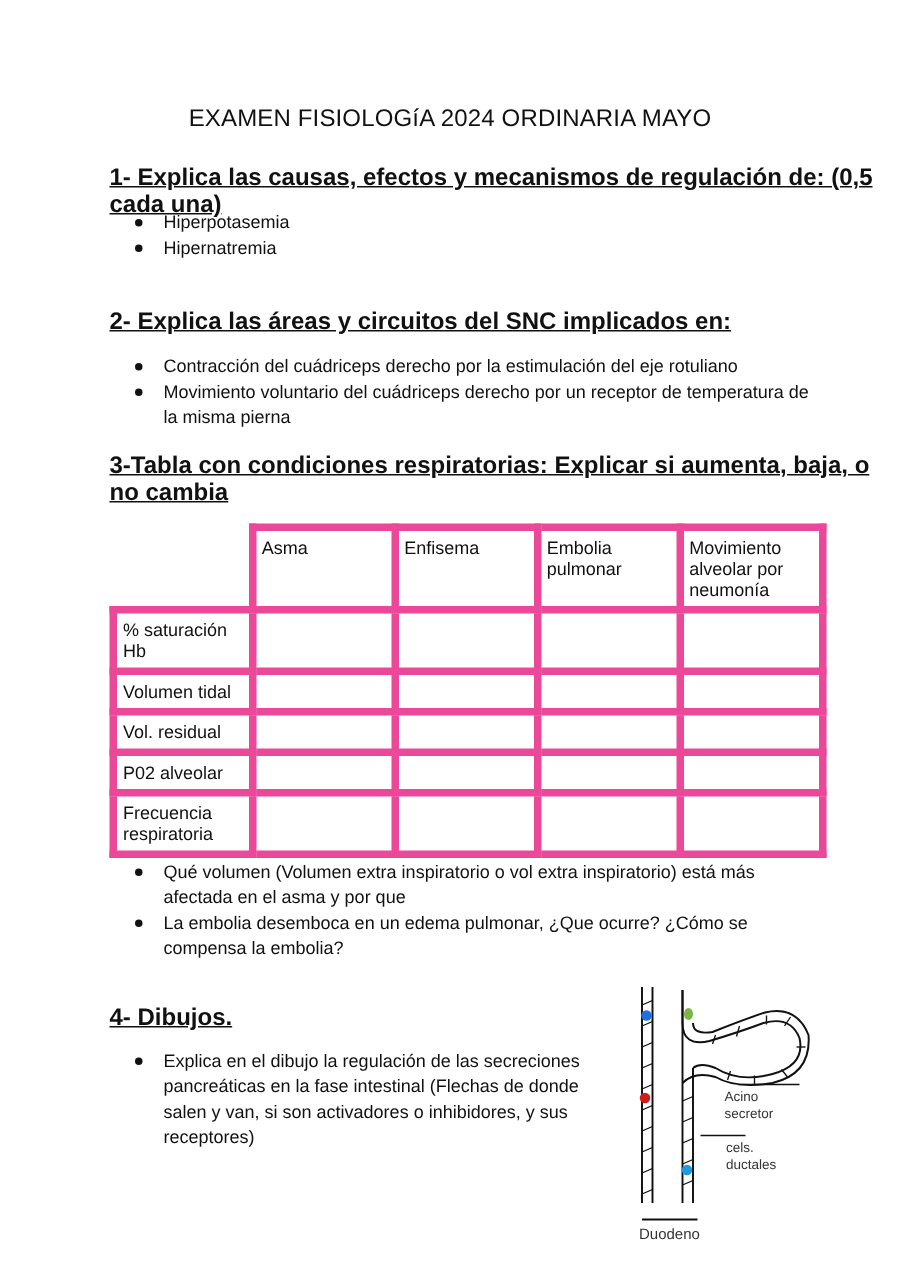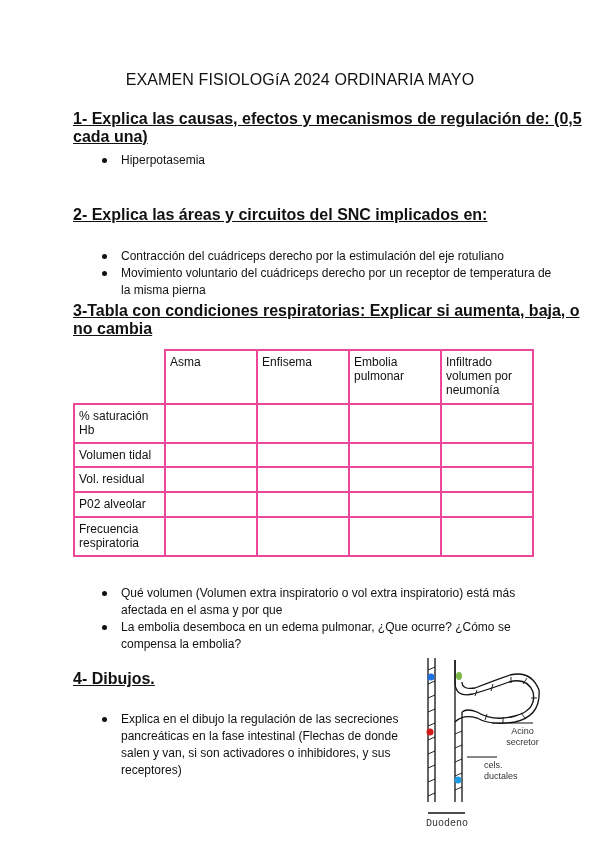--- a/index.html
+++ b/index.html
@@ -2,57 +2,58 @@
 <html><head>
 <meta charset="utf-8">
 <style>
   html, body { margin: 0; padding: 0; background: #ffffff; }
   body { width: 600px; height: 848px; position: relative; overflow: hidden;
          font-family: "Liberation Sans", sans-serif; color: #111; }
   .abs { position: absolute; }
   .title { left: 0; width: 600px; top: 71px; text-align: center; font-size: 16px;
            letter-spacing: 0.1px; }
   .h { font-size: 16px; font-weight: bold; text-decoration: underline; left: 73px; }
-  ul.b { position: absolute; margin: 12px; padding: 0; list-style: none; font-size: 12px; line-height: 17px; }
+  ul.b { position: absolute; margin: 0; padding: 0; list-style: none; font-size: 12px; line-height: 17px; }
   ul.b li { position: relative; padding-left: 36px; }
   ul.b li::before { content: ""; position: absolute; left: 17px; top: 6px; width: 5px; height: 5px;
                     border-radius: 50%; background: #111; }
   table.t { position: absolute; left: 73px; top: 349px; border-collapse: collapse; font-size: 12px; }
-  table.t td { border: 2px solid #ec4899; vertical-align: top; padding: 4px 4px; line-height: 14px; }
+  table.t td { border: 5px solid #ec4899; vertical-align: top; padding: 4px 4px; line-height: 14px; }
   table.t td.blank { border: none; }
   .c0 { width: 82px; } .c1 { width: 82px; } .c2 { width: 82px; margin-left: 28px; } .c3 { width: 82px; } .c4 { width: 82px; }
   .diagram { left: 415px; top: 650px; width: 135px; height: 190px; }
   .dlabel { font-size: 9px; color: #333; position: absolute; line-height: 11px; }
 </style>
 </head>
 <body>
 
 <div class="abs title">EXAMEN FISIOLOGíA 2024 ORDINARIA MAYO</div>
 
 <div class="abs h" style="top:110px;">1- Explica las causas, efectos y mecanismos de regulación de:  (0,5 cada una)</div>
 <ul class="b" style="left:73px; top:140px;">
   <li>Hiperpotasemia</li>
+  <li>Hipernatremia</li>
 </ul>
 
 <div class="abs h" style="top:206px;">2- Explica las áreas y circuitos del SNC implicados en:</div>
 <ul class="b" style="left:73px; top:236px; width:470px;">
   <li>Contracción del cuádriceps derecho por la estimulación del eje rotuliano</li>
   <li>Movimiento voluntario del cuádriceps derecho por un receptor de temperatura de la misma pierna</li>
 </ul>
 
 <div class="abs h" style="top:302px;">3-Tabla con condiciones respiratorias:  Explicar si aumenta, baja, o no cambia</div>
 
 <table class="t">
   <tbody>
       <tr style="height:54px;">
     <td class="blank c0"></td>
     <td class="c1">Asma</td>
     <td class="c2">Enfisema</td>
     <td class="c3">Embolia pulmonar</td>
-    <td class="c4">Infiltrado volumen por neumonía</td>
+    <td class="c4">Movimiento alveolar por neumonía</td>
   </tr>
   <tr style="height:39px;">
     <td>% saturación Hb</td>
     <td></td>
     <td></td>
     <td></td>
     <td></td>
   </tr>
   <tr style="height:22px;">
     <td>Volumen tidal</td>
@@ -140,16 +141,16 @@
 
     <line x1="77" y1="73" x2="118" y2="73" stroke="#111" stroke-width="1"></line>
     <line x1="52" y1="107" x2="82" y2="107" stroke="#111" stroke-width="1"></line>
     <line x1="13" y1="163" x2="50" y2="163" stroke="#111" stroke-width="1.3"></line>
 
     <circle cx="16" cy="27" r="3.5" fill="#1e6fe0"></circle>
     <ellipse cx="44" cy="26" rx="3" ry="4" fill="#7ab648"></ellipse>
     <circle cx="15" cy="82" r="3.5" fill="#d11a1a"></circle>
     <circle cx="43" cy="130" r="3.5" fill="#1e9be0"></circle>
   </svg>
-  <div class="dlabel" style="left:80px; top:76px; width:55px;text-align:center;">Acino secretor</div>
+  <div class="dlabel" style="left:68px; top:76px; width:55px;">Acino secretor</div>
   <div class="dlabel" style="left:69px; top:110px; width:40px;">cels. ductales</div>
-  <div class="dlabel" style="left:11px; top:168px; font-size:10px;font-family:Liberation Mono, monospace;">Duodeno</div>
+  <div class="dlabel" style="left:11px; top:168px; font-size:10px;">Duodeno</div>
 </div>
 
 </body></html>

